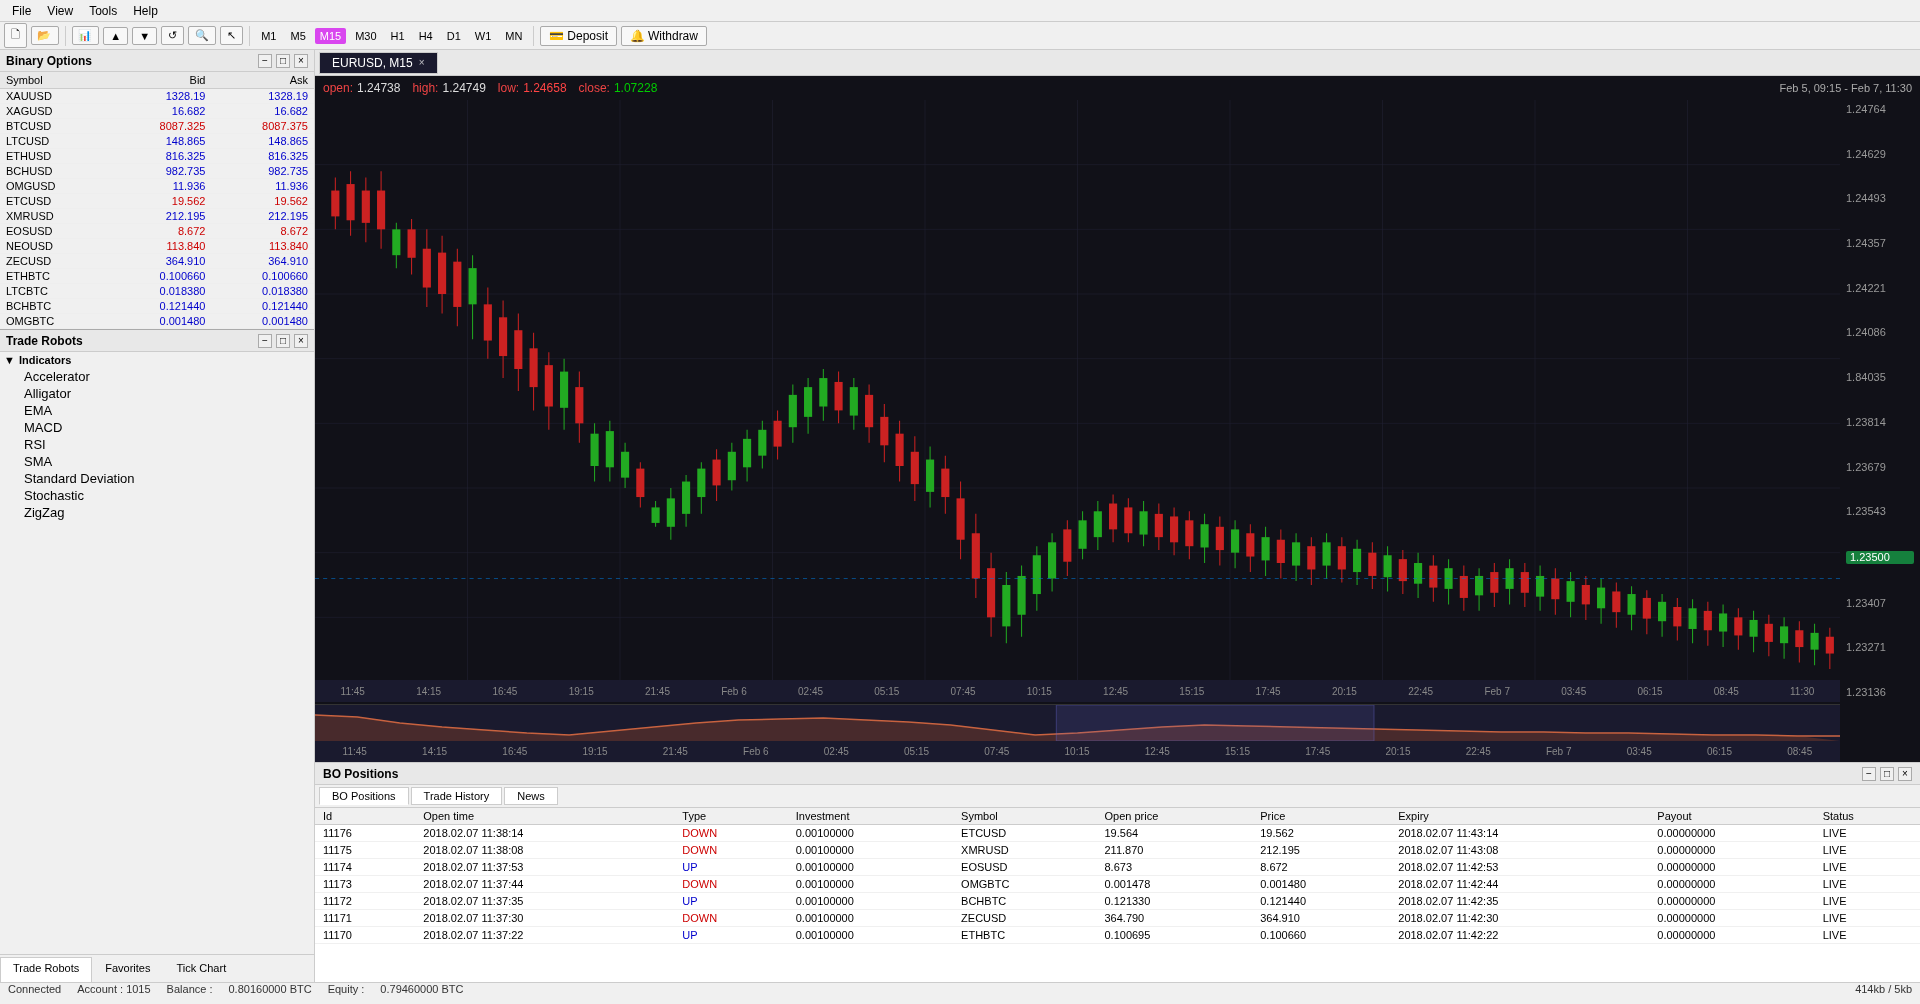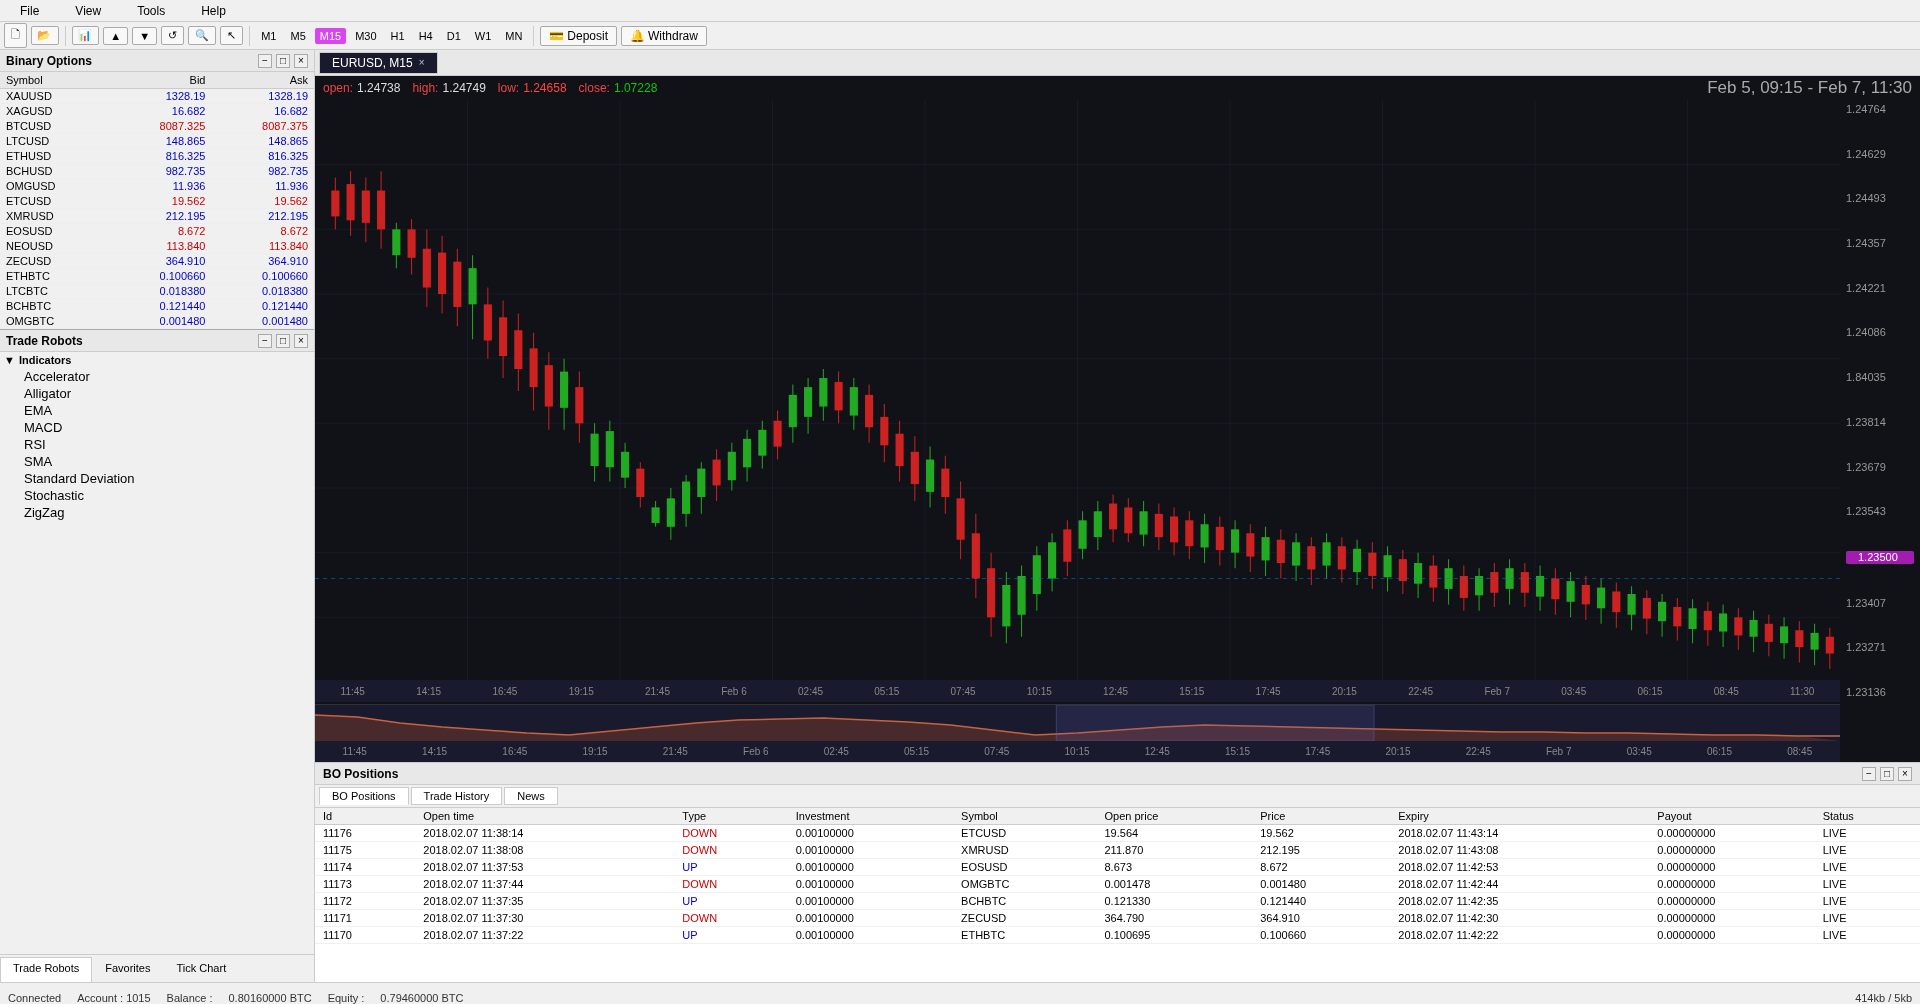--- a/index.html
+++ b/index.html
@@ -1,19 +1,19 @@
 <!DOCTYPE html>
 <html><head>
   <meta charset="utf-8">
   <style>
     * { margin: 0; padding: 0; box-sizing: border-box; }
     body { font-family: 'Segoe UI', Tahoma, Geneva, Verdana, sans-serif; font-size: 12px; background: #f0f0f0; overflow: hidden; width: 1920px; height: 1004px; }
 
     
-    #menu-bar { background: #f0f0f0; border-bottom: 1px solid #ccc; display: flex; align-items: center; height: 22px; padding: 0 16px; gap: 28px; }
+    #menu-bar { background: #f0f0f0; border-bottom: 1px solid #ccc; display: flex; align-items: center; height: 22px; padding: 0 8px; gap: 8px; }
     .menu-item { font-size: 12px; cursor: pointer; padding: 2px 4px; }
 
     
     #toolbar { background: #f0f0f0; border-bottom: 1px solid #ccc; display: flex; align-items: center; height: 28px; padding: 2px 4px; gap: 4px; }
     .toolbar-btn { font-size: 11px; padding: 2px 6px; cursor: pointer; border: 1px solid #aaa; background: #f8f8f8; border-radius: 2px; }
     .toolbar-separator { width: 1px; height: 20px; background: #ccc; margin: 0 2px; }
     .timeframe-btn { font-size: 11px; padding: 2px 5px; cursor: pointer; border: none; background: transparent; border-radius: 2px; }
     .timeframe-btn.active { background: #d946ef; color: white; border-radius: 2px; }
     .deposit-btn { color: #000; font-size: 12px; cursor: pointer; padding: 2px 8px; border: 1px solid #aaa; background: #f8f8f8; border-radius: 2px; display: flex; align-items: center; gap: 3px; }
     .withdraw-btn { color: #000; font-size: 12px; cursor: pointer; padding: 2px 8px; border: 1px solid #aaa; background: #f8f8f8; border-radius: 2px; display: flex; align-items: center; gap: 3px; }
@@ -58,26 +58,26 @@
     .chart-tab-close { font-size: 10px; cursor: pointer; opacity: 0.7; }
 
     
     #chart-container { flex: 1; background: #111118; position: relative; overflow: hidden; }
 
     
     #chart-info { position: absolute; top: 0; left: 0; right: 0; height: 24px; display: flex; align-items: center; padding: 0 8px; z-index: 10; font-size: 12px; }
     .chart-info-label { color: #ef4444; margin-right: 4px; }
     .chart-info-value { color: #ddd; margin-right: 12px; }
     .chart-info-value.red { color: #ff4444; }
-    .chart-date-range { position: absolute; right: 8px; color: #aaa; font-size: 17px; }
+    .chart-date-range { position: absolute; right: 8px; color: #aaa; font-size: 11px; }
 
     
     #price-axis { position: absolute; right: 0; top: 24px; bottom: 60px; width: 80px; display: flex; flex-direction: column; justify-content: space-between; padding: 4px 6px; color: #999; font-size: 11px; text-align: left; }
     .price-label { line-height: 1; }
-    .price-label.current { background: #a21caf; color: white; padding: 1px 12px; border-radius: 2px; }
+    .price-label.current { background: #15803d; color: white; padding: 1px 4px; border-radius: 2px; }
 
     
     #time-axis { position: absolute; bottom: 60px; left: 0; right: 80px; height: 22px; display: flex; align-items: center; justify-content: space-around; color: #888; font-size: 10px; background: #1a1a2e; }
 
     
     #mini-chart { position: absolute; bottom: 0; left: 0; right: 80px; height: 58px; background: #1a1a2e; border-top: 1px solid #333; }
     #mini-time-axis { position: absolute; bottom: 0; left: 0; right: 0; height: 22px; display: flex; align-items: center; justify-content: space-around; color: #888; font-size: 10px; }
 
     
     #chart-canvas { position: absolute; top: 24px; left: 0; right: 80px; bottom: 80px; }
@@ -92,21 +92,21 @@
 
     
     #positions-table-wrap { flex: 1; overflow-y: auto; }
     .positions-table { width: 100%; border-collapse: collapse; }
     .positions-table th { background: #f0f0f0; padding: 2px 8px; text-align: left; font-size: 11px; border-bottom: 1px solid #ccc; font-weight: normal; position: sticky; top: 0; }
     .positions-table td { padding: 2px 8px; font-size: 11px; border-bottom: 1px solid #f0f0f0; }
     .positions-table td.down { color: #cc0000; }
     .positions-table td.up { color: #0000cc; }
 
     
-    #status-bar { height: 22px; background: #f0f0f0; border-top: 1px solid #ccc; display: flex; align-items: flex-end; padding: 0 8px; gap: 16px; font-size: 11px; }
+    #status-bar { height: 22px; background: #f0f0f0; border-top: 1px solid #ccc; display: flex; align-items: flex-start; padding: 0 8px; gap: 16px; font-size: 11px; }
     .status-item { color: #333; }
     .status-spacer { flex: 1; }
 
     
     ::-webkit-scrollbar { width: 8px; height: 8px; }
     ::-webkit-scrollbar-track { background: #f0f0f0; }
     ::-webkit-scrollbar-thumb { background: #aaa; border-radius: 4px; }
 
     
     #candlestick-svg { width: 100%; height: 100%; }

